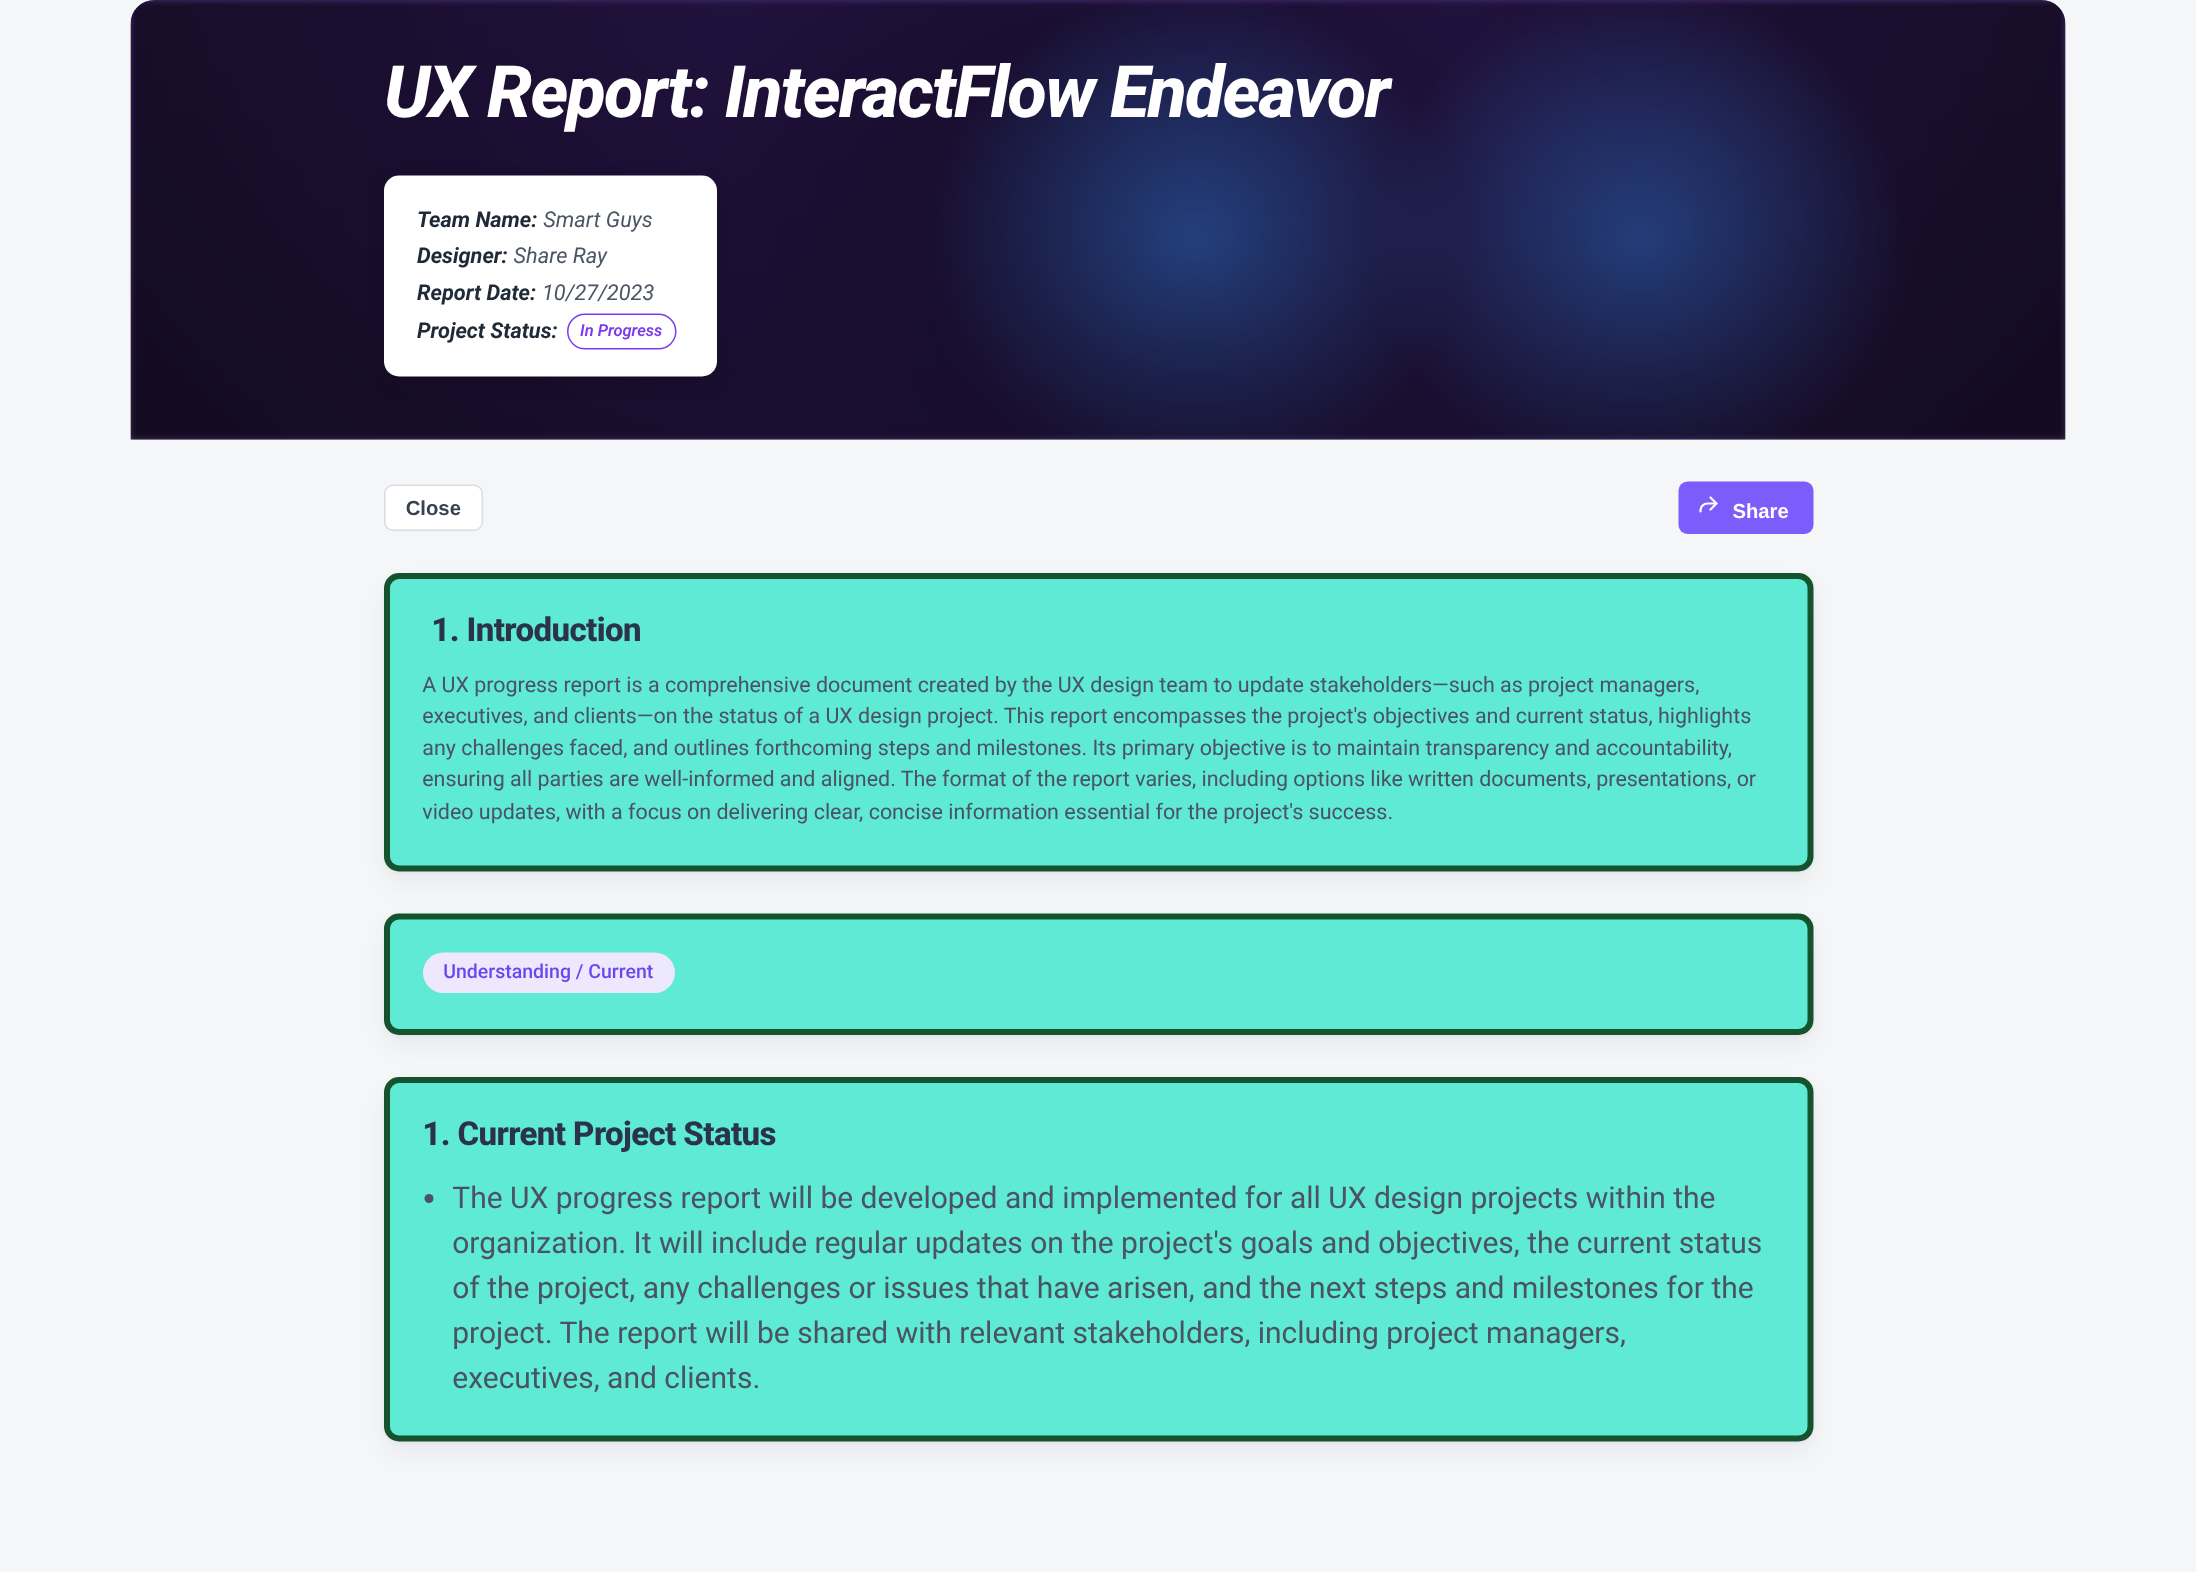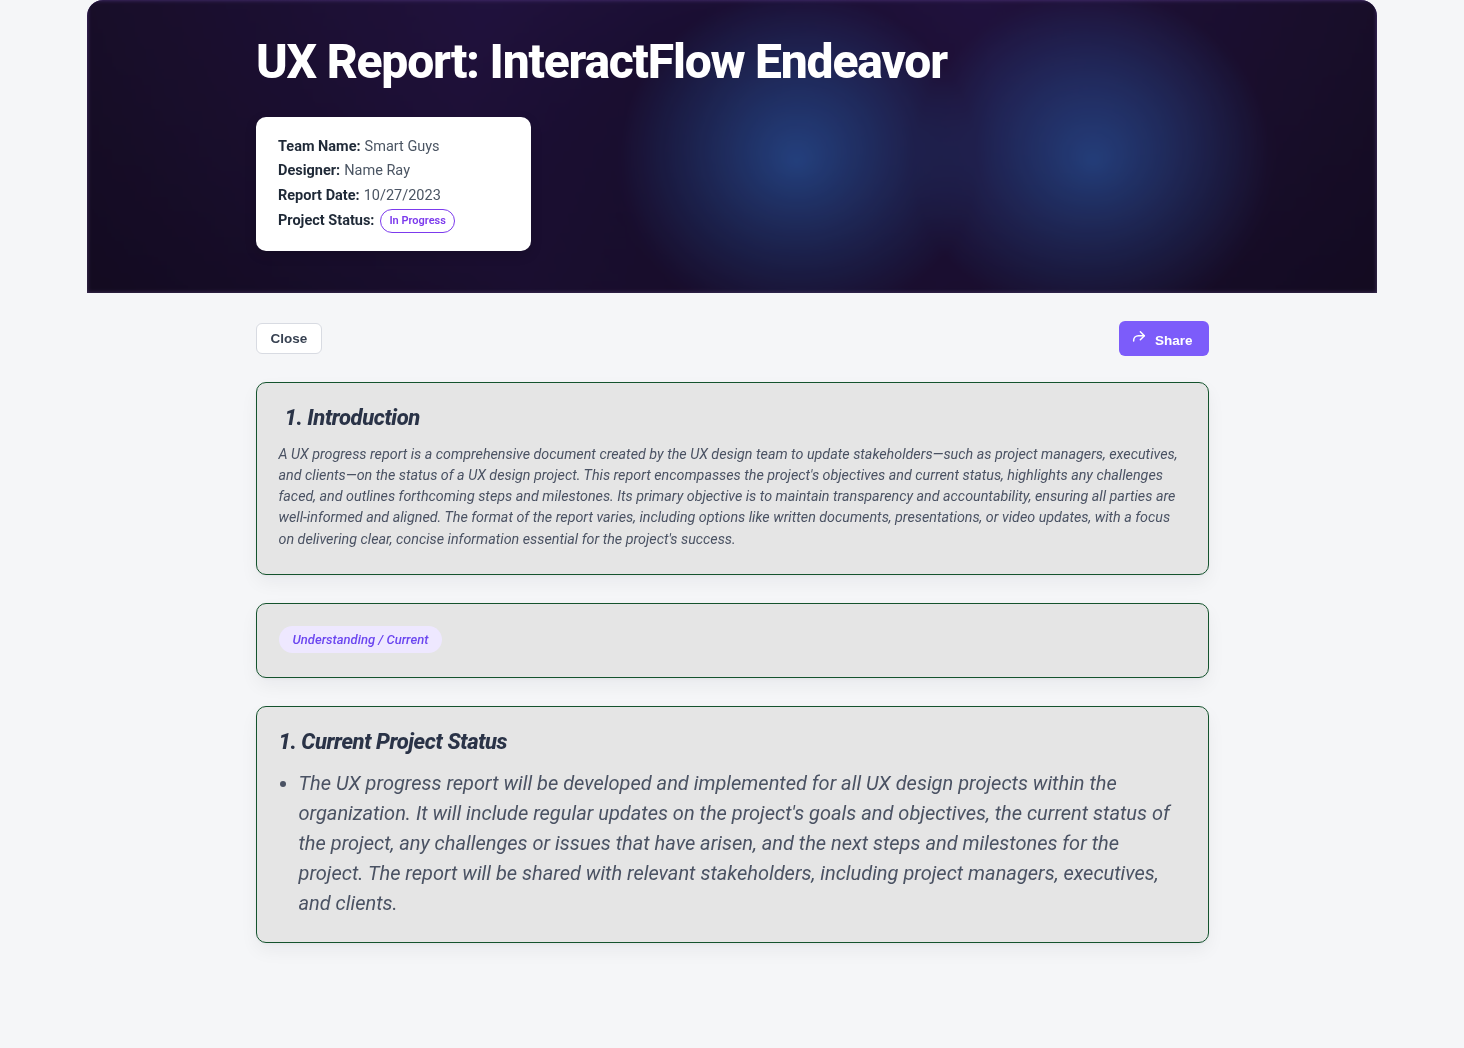--- a/index.html
+++ b/index.html
@@ -39,34 +39,35 @@
     .hero-bg::after {
       content: "";
       position: absolute;
       inset: 0;
       background: linear-gradient(180deg, rgba(30,15,55,0.35) 0%, rgba(20,10,35,0.55) 100%);
     }
     .hero-content {
       position: relative;
       z-index: 2;
       padding: 36px 0 0 169px;
+      font-style: italic;
     }
     .page-title {
       font-size: 48px;
       font-weight: 800;
       color: #ffffff;
       letter-spacing: -1.2px;
       line-height: 1.1;
       margin-bottom: 28px;
     }
     .meta-card {
       background: #ffffff;
       border-radius: 10px;
       padding: 18px 22px 18px 22px;
-      width: 275px;
+      width: 222px;
       box-shadow: 0 4px 12px rgba(0,0,0,0.15);
     }
     .meta-row {
       font-size: 14.5px;
       line-height: 1.7;
       color: #374151;
       display: flex;
       align-items: center;
       flex-wrap: wrap;
       gap: 4px;
@@ -122,27 +123,26 @@
     }
     .btn-share svg {
       width: 16px;
       height: 16px;
     }
     .content {
       max-width: 953px;
       margin: 26px auto 0;
     }
     .card {
-      background: #e5e5e5;
-      border: 1px solid #14532d;
+      background: #5eead4;
+      border: 4px solid #14532d;
       border-radius: 10px;
       padding: 22px 22px 24px 22px;
       margin-bottom: 28px;
       box-shadow: 0 1px 3px rgba(15, 23, 42, 0.04), 0 8px 18px rgba(15, 23, 42, 0.05);
-      font-style: italic;
     }
     .card h2 {
       font-size: 22px;
       font-weight: 800;
       color: #2a3347;
       letter-spacing: -0.4px;
       margin-bottom: 14px;
     }
     .card h2.with-indent { padding-left: 6px; }
     .card p {
@@ -177,21 +177,21 @@
     <div class="hero-bg"></div>
     <div class="hero-content">
       <h1 class="page-title">UX Report: InteractFlow Endeavor</h1>
       <div class="meta-card">
         <div class="meta-row">
           <span class="meta-label">Team Name:</span>
           <span class="meta-value">Smart Guys</span>
         </div>
         <div class="meta-row">
           <span class="meta-label">Designer:</span>
-          <span class="meta-value">Name Ray</span>
+          <span class="meta-value">Share Ray</span>
         </div>
         <div class="meta-row">
           <span class="meta-label">Report Date:</span>
           <span class="meta-value">10/27/2023</span>
         </div>
         <div class="meta-row">
           <span class="meta-label">Project Status:</span>
           <span class="status-pill">In Progress</span>
         </div>
       </div>

